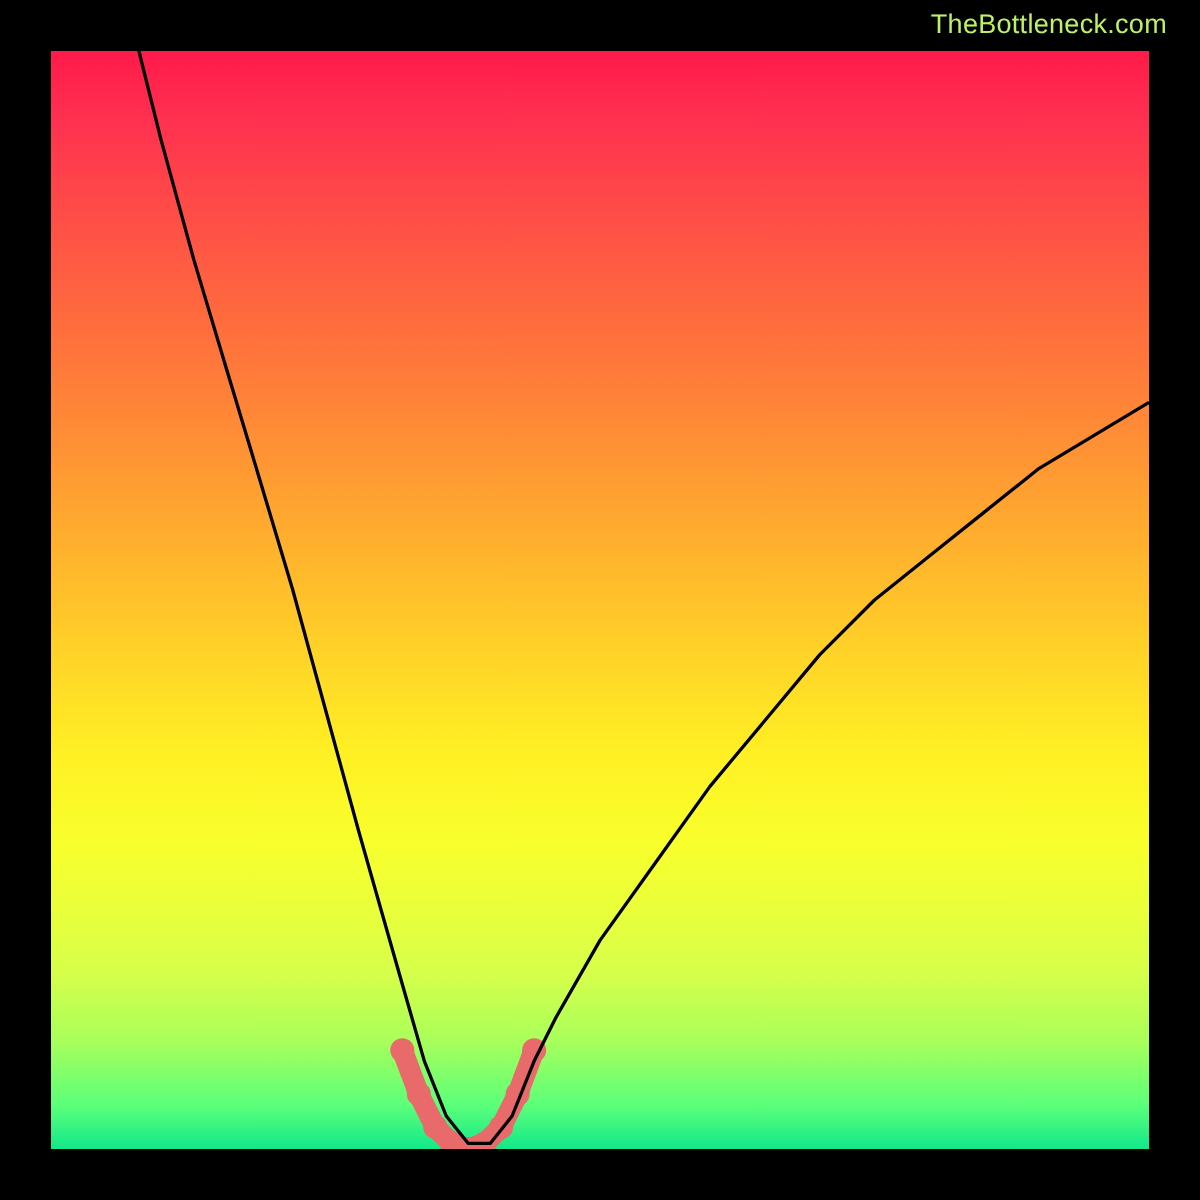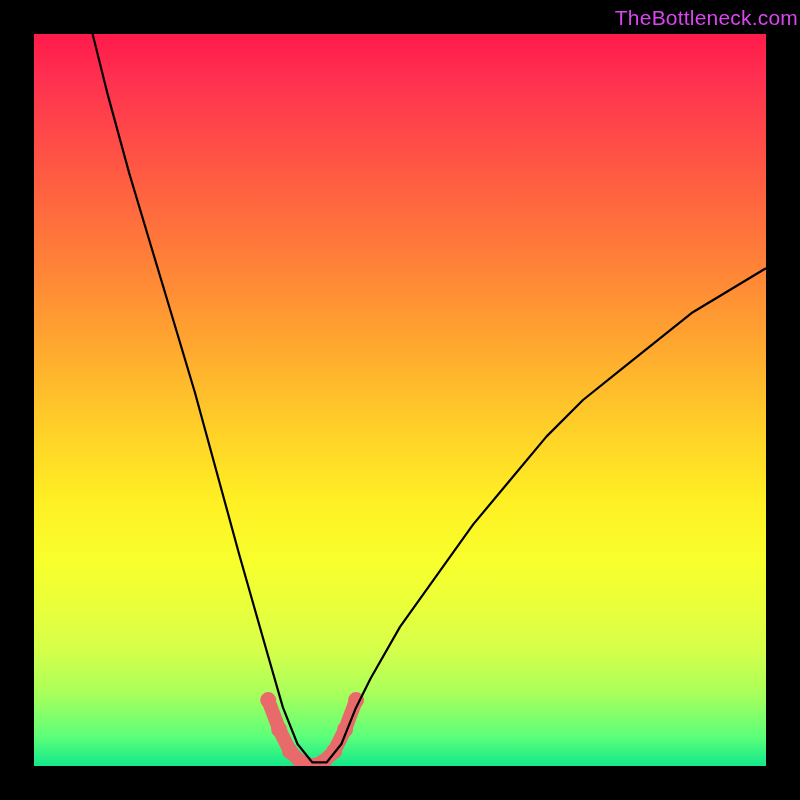--- a/index.html
+++ b/index.html
@@ -39,23 +39,23 @@
       #eaff3a 78%,
       #d6ff4a 84%,
       #aaff5a 90%,
       #5cff7a 96%,
       #12e88a 100%
     );
   }
   .watermark {
     position: absolute;
     top: 6px;
-    right: 2px;
-    color: #d946ef;
-    font-size: 21px;
+    right: 22px;
+    color: #bef264;
+    font-size: 18px;
     font-weight: 500;
     letter-spacing: 0.2px;
     user-select: none;
   }
   svg.curves {
     position: absolute;
     top: 0;
     left: 0;
     width: 732px;
     height: 732px;

